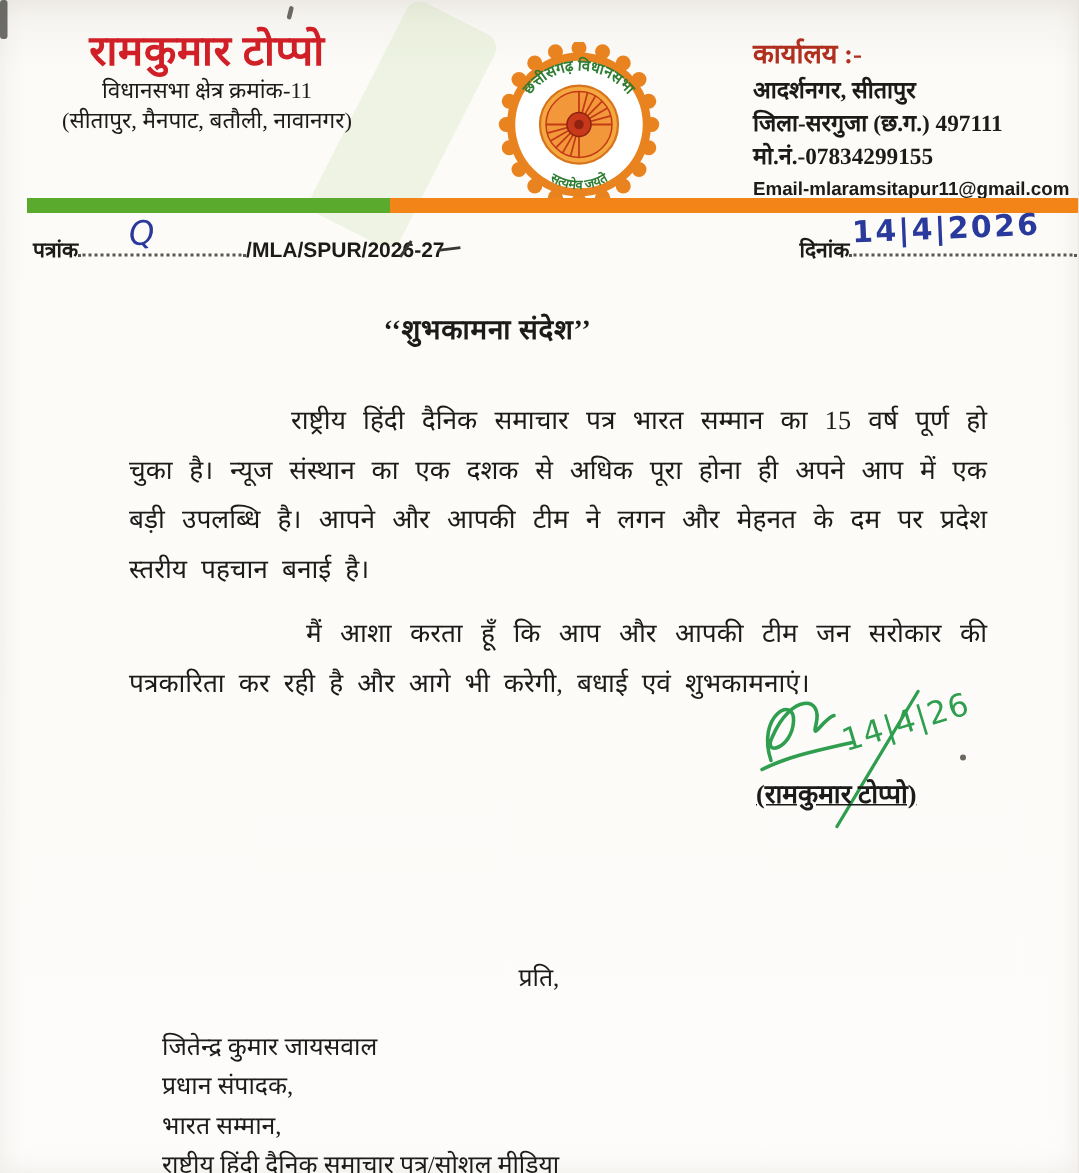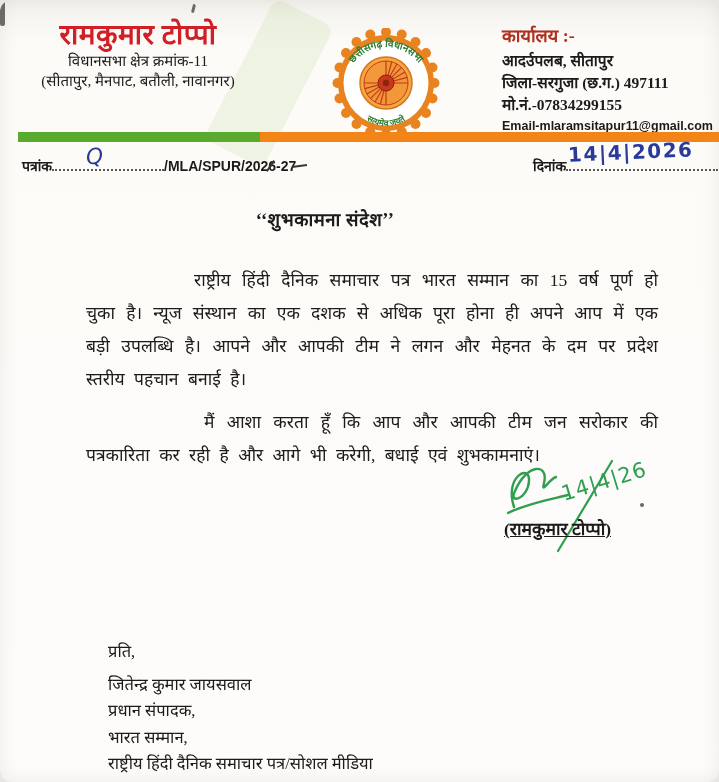--- a/index.html
+++ b/index.html
@@ -13,21 +13,20 @@
     --emblem-green:#2e7d32;
     --text-black:#1c1b19;
   }
   html,body{margin:0;padding:0;background:#e9e7e3;}
   .page{
     position:relative;width:719px;height:782px;margin:0 auto;
     background:linear-gradient(180deg,#f4f2ee 0px,#fcfbf8 46px,#fdfcfa 100%);
     overflow:hidden;color:var(--text-black);
     font-family:"Liberation Serif","DejaVu Serif",serif;
     box-shadow:inset 0 0 18px rgba(120,110,95,.12);
-    border-radius:12px;
   }
   
   .artifact{position:absolute;background:#4a4a46;border-radius:2px;}
   .art-corner{left:0;top:0;width:5px;height:26px;opacity:.8;}
   .art-tick{left:192px;top:4px;width:3px;height:9px;transform:rotate(14deg);background:#55504a;opacity:.85;}
   .diag-tint{position:absolute;left:236px;top:4px;width:66px;height:158px;
     transform:rotate(27deg);background:rgba(168,206,118,.16);border-radius:10px;}
   
   .hdr-left{position:absolute;left:12px;top:18px;width:252px;text-align:center;line-height:1.18;}
   .hdr-name{font-size:28px;font-weight:700;color:var(--name-red);letter-spacing:.5px;}
@@ -60,21 +59,21 @@
     font-size:18.5px;font-weight:700;letter-spacing:.5px;}
   .para{position:absolute;left:86px;width:572px;margin:0;font-size:17.5px;line-height:33px;
     text-align:justify;word-spacing:5px;font-weight:500;}
   .para1{top:264px;text-indent:108px;}
   .para2{top:406px;text-indent:118px;}
   .sig-svg{position:absolute;left:494px;top:455px;width:176px;height:100px;}
   .signatory{position:absolute;left:504px;top:516px;font-size:17.5px;font-weight:600;white-space:nowrap;text-decoration:underline;}
   .sig-dot{position:absolute;left:640px;top:503px;width:4px;height:4px;border-radius:50%;background:#6b675f;}
   
   .recipient{position:absolute;left:108px;top:639px;font-size:16.5px;font-weight:500;line-height:26.5px;}
-  .recip-salutation{margin-bottom:6px;}
+  .recip-salutation{margin-bottom:19px;text-align:right;}
 </style>
 </head>
 <body>
 
 <div class="page">
 
   <div class="artifact art-corner"></div>
   <div class="artifact art-tick"></div>
   <div class="diag-tint"></div>
 
@@ -133,21 +132,21 @@
         <line x1="55" y1="33" x2="55" y2="77" transform="rotate(75 55 55)"></line>
         <line x1="55" y1="33" x2="55" y2="77" transform="rotate(90 55 55)"></line>
       </g>
       <circle cx="55" cy="55" r="8" fill="#c8391b" stroke="#8e2410" stroke-width="1"></circle>
       <circle cx="55" cy="55" r="3.2" fill="#8e2410"></circle>
     </g>
   </svg>
 
   <div class="hdr-right">
     <div class="office-head">कार्यालय :-</div>
-    <div class="office-line">आदर्उपलब, सीतापुर</div>
+    <div class="office-line">आदर्शनगर, सीतापुर</div>
     <div class="office-line">जिला-सरगुजा (छ.ग.) 497111</div>
     <div class="office-line">मो.नं.-07834299155</div>
     <div class="office-email">Email-mlaramsitapur11@gmail.com</div>
   </div>
 
   <div class="band"></div>
 
   <div class="refline">
     <div class="ref-left">
       <span>पत्रांक</span><span class="dots dots-ref"><span class="hand-q">Q</span></span><span class="ref-num"><span>/MLA/SPUR/2026-27</span><span class="strike strike-1"></span><span class="strike strike-2"></span></span>

